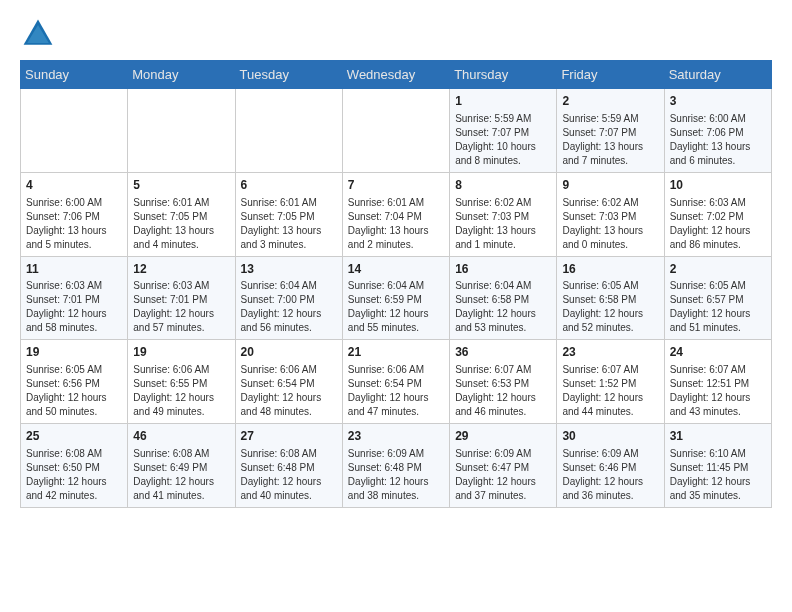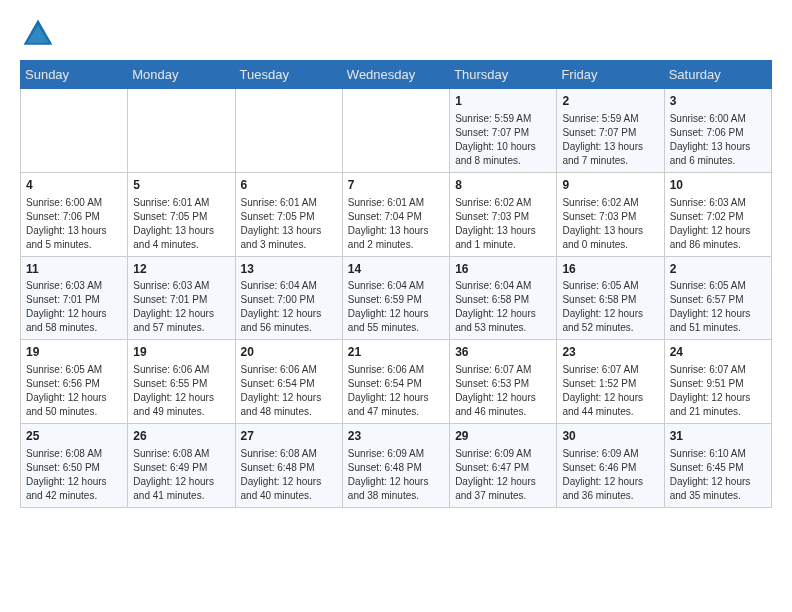--- a/index.html
+++ b/index.html
@@ -274,33 +274,33 @@
         </td>
         <td>
           <span class="day-num">23</span>
           <div>Sunrise: 6:07 AM</div>
           <div>Sunset: 1:52 PM</div>
           <div>Daylight: 12 hours and 44 minutes.</div>
         </td>
         <td>
           <span class="day-num">24</span>
           <div>Sunrise: 6:07 AM</div>
-          <div>Sunset: 9:51 PM</div>
-          <div>Daylight: 12 hours and 21 minutes.</div>
+          <div>Sunset: 12:51 PM</div>
+          <div>Daylight: 12 hours and 43 minutes.</div>
         </td>
       </tr>
       <tr>
         <td>
           <span class="day-num">25</span>
           <div>Sunrise: 6:08 AM</div>
           <div>Sunset: 6:50 PM</div>
           <div>Daylight: 12 hours and 42 minutes.</div>
         </td>
         <td>
-          <span class="day-num">26</span>
+          <span class="day-num">46</span>
           <div>Sunrise: 6:08 AM</div>
           <div>Sunset: 6:49 PM</div>
           <div>Daylight: 12 hours and 41 minutes.</div>
         </td>
         <td>
           <span class="day-num">27</span>
           <div>Sunrise: 6:08 AM</div>
           <div>Sunset: 6:48 PM</div>
           <div>Daylight: 12 hours and 40 minutes.</div>
         </td>
@@ -318,18 +318,18 @@
         </td>
         <td>
           <span class="day-num">30</span>
           <div>Sunrise: 6:09 AM</div>
           <div>Sunset: 6:46 PM</div>
           <div>Daylight: 12 hours and 36 minutes.</div>
         </td>
         <td>
           <span class="day-num">31</span>
           <div>Sunrise: 6:10 AM</div>
-          <div>Sunset: 6:45 PM</div>
+          <div>Sunset: 11:45 PM</div>
           <div>Daylight: 12 hours and 35 minutes.</div>
         </td>
       </tr>
     </tbody>
 </table>
 
 </body></html>

